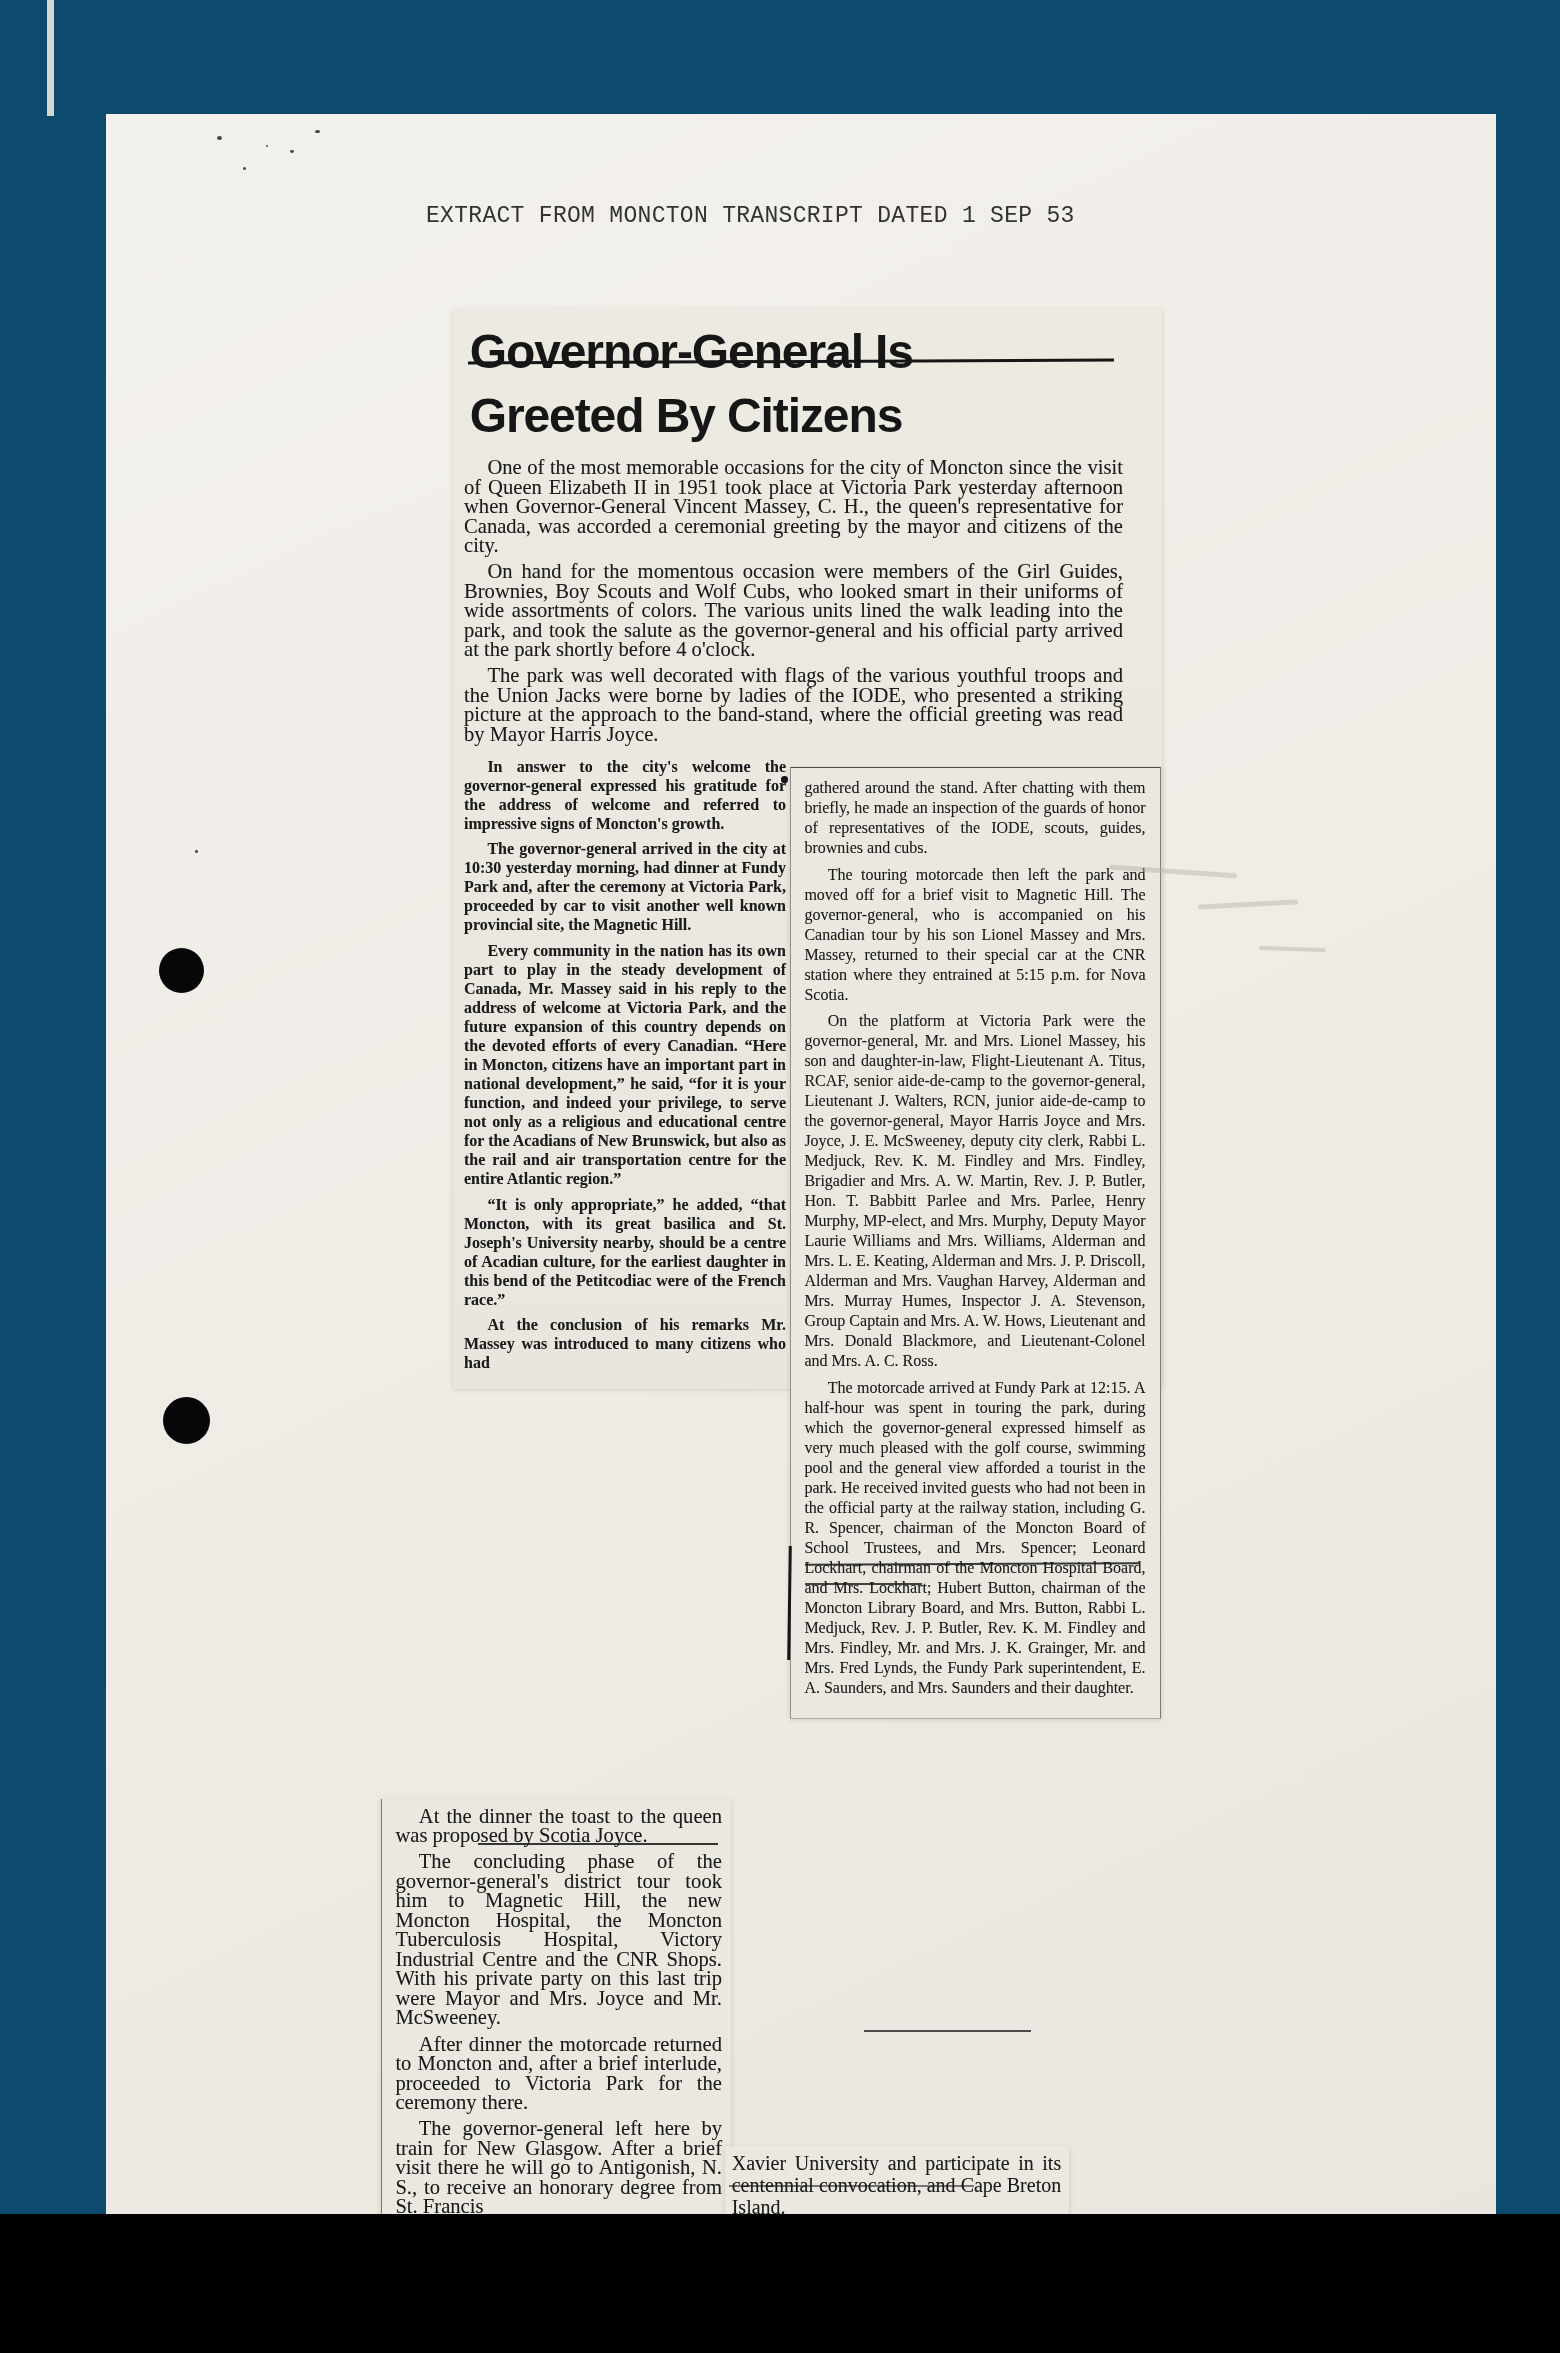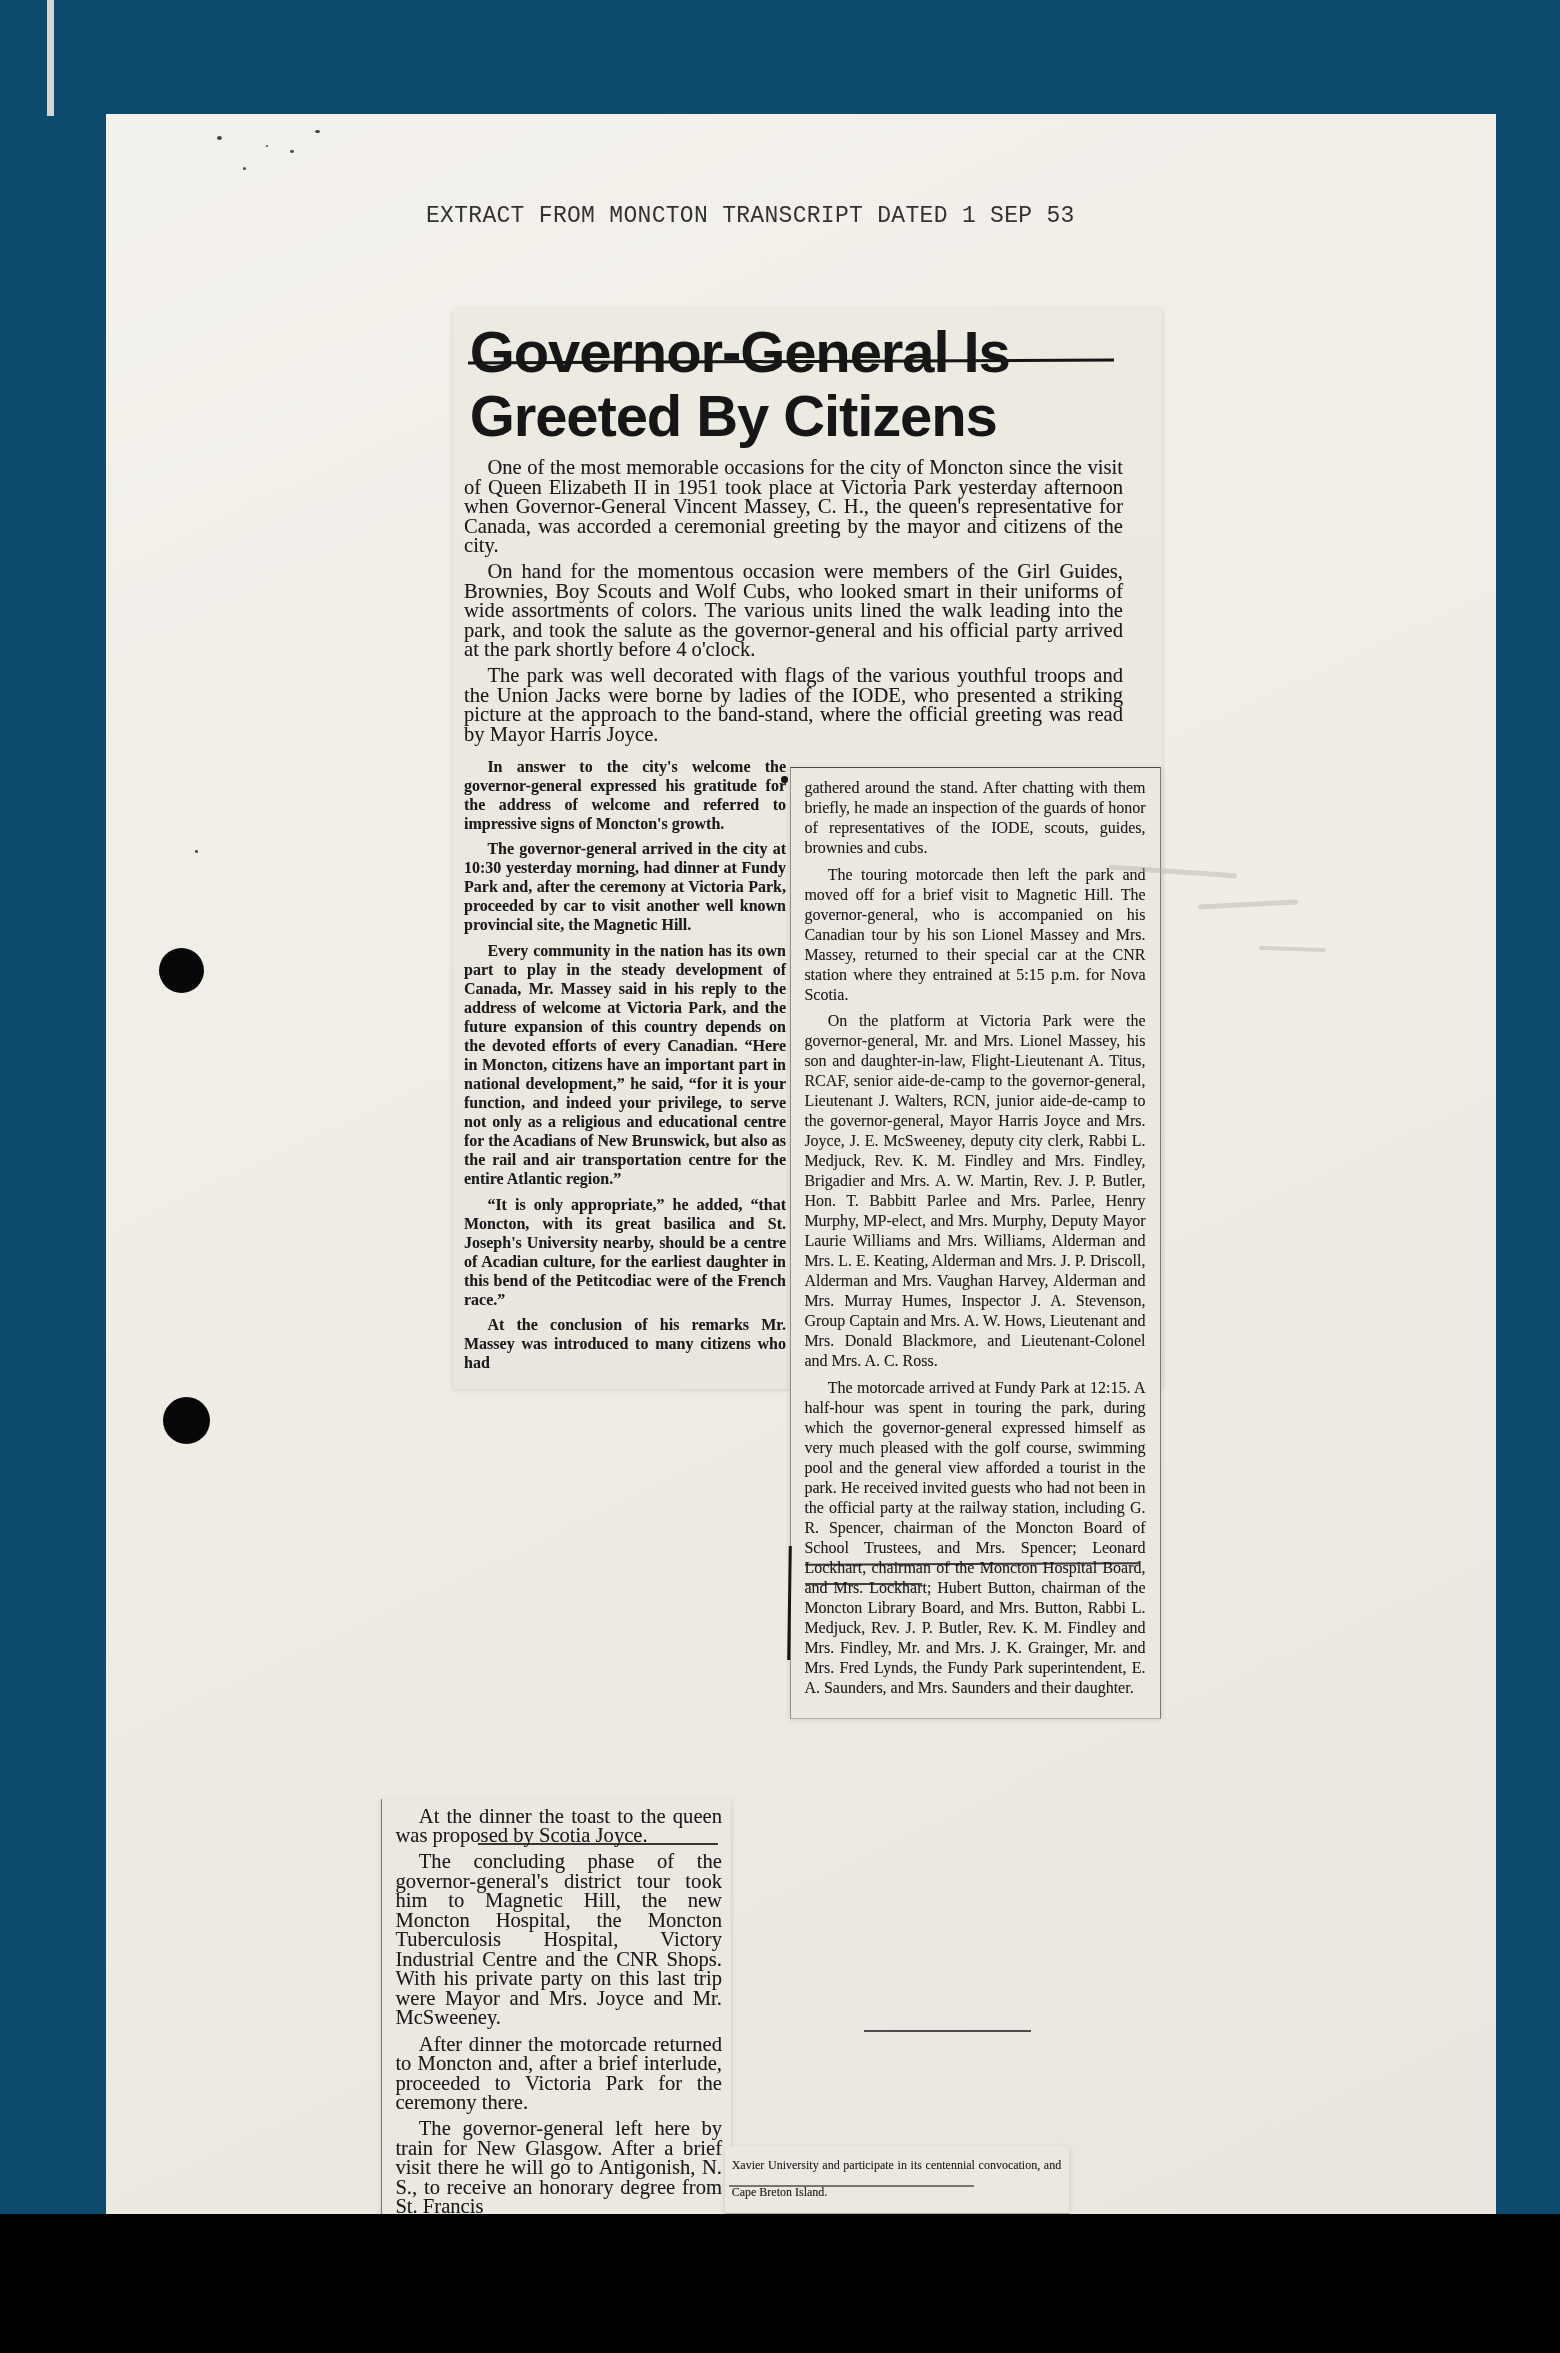--- a/index.html
+++ b/index.html
@@ -34,31 +34,31 @@
     border-bottom:1.7px solid rgba(35,35,35,0.30);
     background:#ebe8e0; }
   .clip-bottom { left:275px; top:1685px; width:350px; padding:7.8px 9px 11px 13.4px;
     border-left:1.7px solid rgba(30,30,30,0.55); }
   .clip-strip { left:619px; top:2032px; width:344px; padding:5.6px 7.8px 7.8px 6.7px;
     border-bottom:1.1px solid rgba(30,30,30,0.30); }
 
   .headline {
     margin:0 11px 0 16.7px;
     font-family:"Liberation Sans", sans-serif; font-weight:bold;
-    font-size:58px; line-height:64px; letter-spacing:-1.1px; color:#161616;
+    font-size:48px; line-height:64px; letter-spacing:-1.1px; color:#161616;
   }
   .newsprint { text-align:justify; color:#1b1b1b; text-shadow:0 0 0.6px rgba(25,25,25,0.30); }
   .newsprint p { margin:0 0 6.7px; text-indent:23.4px; }
   .newsprint p:last-child { margin-bottom:0; }
   .intro   { margin:10px 39px 0 11px; font-size:20.6px; line-height:19.5px; }
   .col-left  { margin:12.3px 0 0 11px; width:322px; font-size:16px; line-height:19px;font-weight:bold; }
   .col-right { font-size:16px; line-height:20px; }
   .col-right p:first-child { text-indent:0; }
   .bottom-text { font-size:20.6px; line-height:19.5px; }
-  .strip-text  { font-size:12px; line-height:27px; }
+  .strip-text  { font-size:20px; line-height:22px; }
   .strip-text p { text-indent:0; margin:0; }
 
   .hole { position:absolute; background:#070707; border-radius:50%; }
   .hole-1 { left:53px;  top:834px; width:45px; height:45px; }
   .hole-2 { left:57px; top:1283px; width:47px; height:47px; }
 
   .mark { position:absolute; background:#161616; z-index:5; }
   .mark-headline { left:362px; top:246px; width:646px; height:2.8px; transform:rotate(-0.25deg); }
   .mark-bullet   { left:675px; top:662px; width:6.7px; height:6.7px; border-radius:50%; }
   .mark-pen-v    { left:682px; top:1432px; width:2.8px; height:114px; transform:rotate(0.8deg); }

